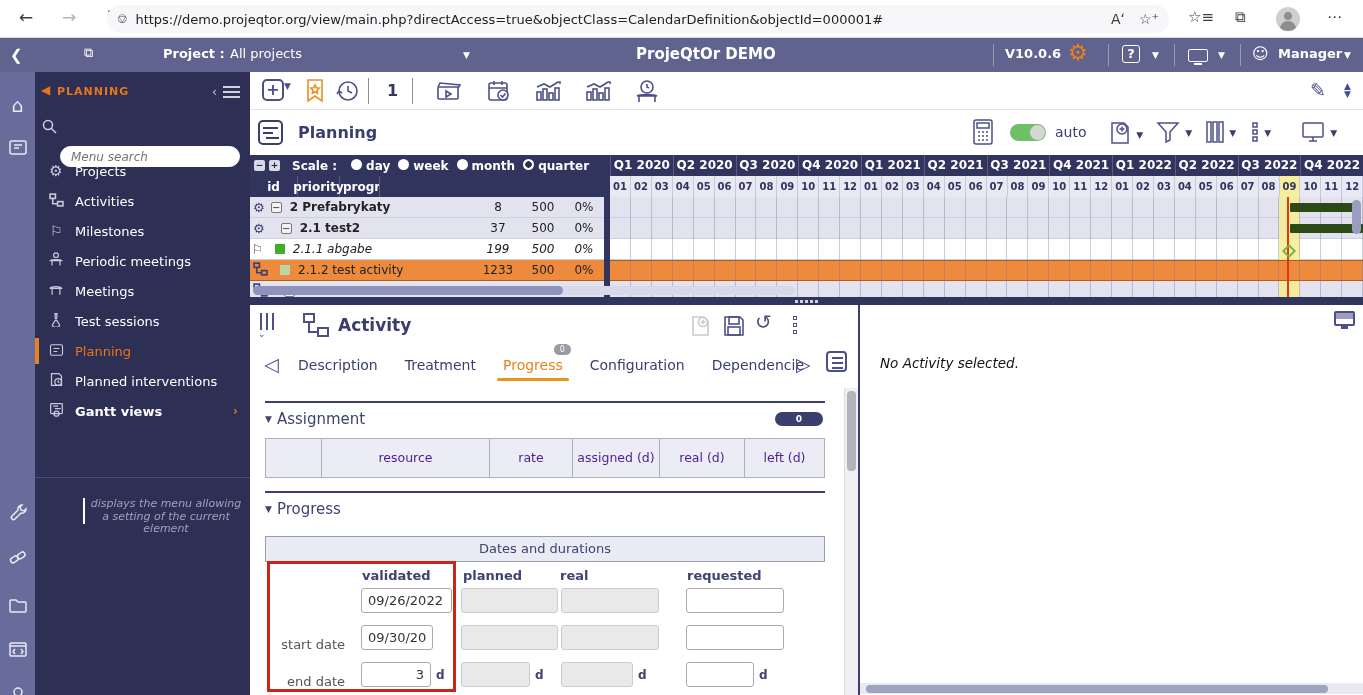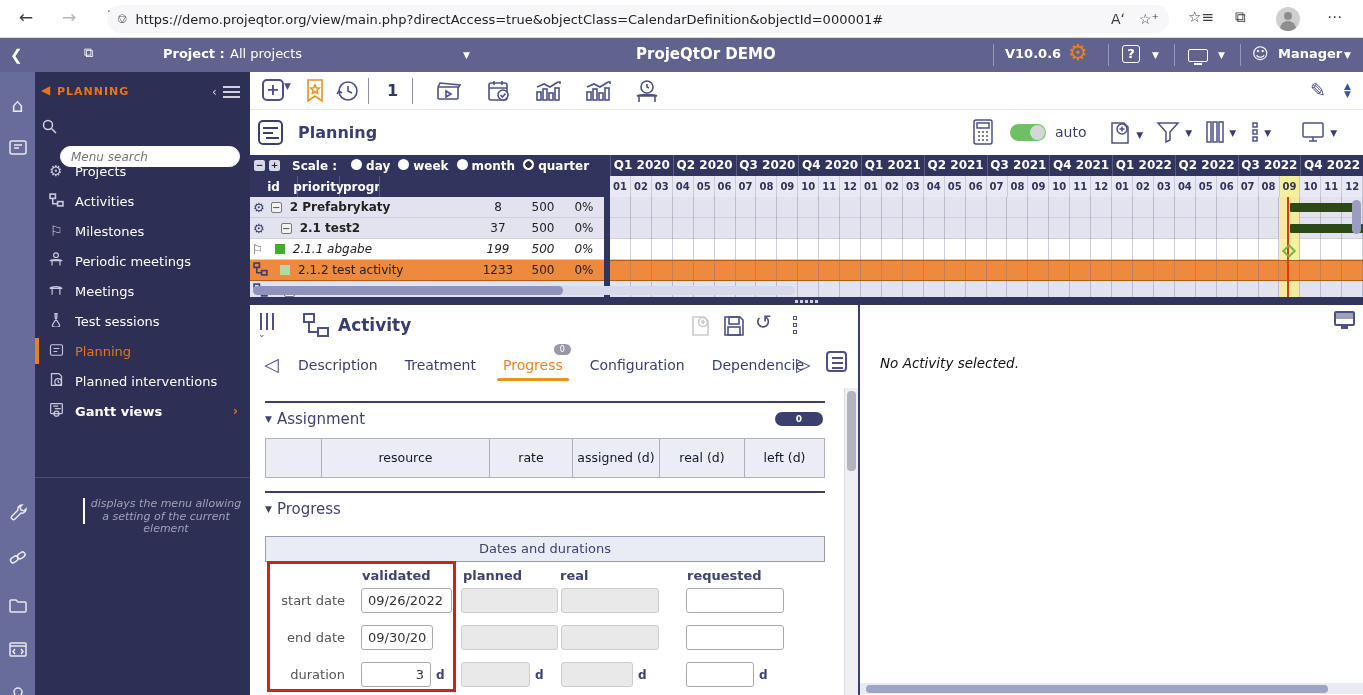--- a/index.html
+++ b/index.html
@@ -162,26 +162,26 @@
   .tab.active::after { content:""; position:absolute; left:-6px; right:-6px; bottom:-8px; height:3px; background:#e8941e; border-radius:2px; }
   .tab .tbadge { position:absolute; right:-8px; top:-13px; background:#9a9aa5; color:#fff; font-size:8px; border-radius:7px; padding:1px 6px; }
   #tab-list-icon { position:absolute; left:576px; top:8px; width:21px; height:21px; border:2px solid #4c5086; border-radius:4px; }
   #tab-list-icon i { position:absolute; left:4px; height:1.5px; width:11px; background:#4c5086; }
 
   .rule { position:absolute; left:15px; width:560px; height:2px; background:#3b3f6d; }
   .sec-title { position:absolute; left:15px; font-size:15px; color:#3f436f; }
   .sec-title .tri { font-size:9px; vertical-align:2px; margin-right:5px; }
   #assign-badge { position:absolute; left:525px; top:107px; width:48px; height:14px; background:#3b3f6d; border-radius:8px; color:#fff; font-size:9px; font-weight:bold; text-align:center; line-height:14px; }
   #assign-table { position:absolute; left:15px; top:133px; display:flex; }
-  #assign-table .ath { border:1px solid #b0b0bc; border-left:none; background:#ececf4; color:#0f172a; font-size:12.5px; display:flex; align-items:center; justify-content:center; text-align:center; height:40px; line-height:1.1; }
+  #assign-table .ath { border:1px solid #b0b0bc; border-left:none; background:#ececf4; color:#4c1d95; font-size:12.5px; display:flex; align-items:center; justify-content:center; text-align:center; height:40px; line-height:1.1; }
   #assign-table .ath:first-child { border-left:1px solid #b0b0bc; }
 
   #dates-bar { position:absolute; left:15px; top:231px; width:560px; height:26px; background:#e9ebf5; border:1px solid #9b9bae; color:#3f436f; font-size:13px; text-align:center; line-height:24px; }
   .dcol-h { position:absolute; top:263px; font-weight:bold; font-size:13px; color:#3f436f; }
-  .drow-label { position:absolute; width:90px; left:5px; text-align:right; font-size:13px; color:#555; }
+  .drow-label { position:absolute; width:90px; left:5px; text-align:right; font-size:13px; color:#555;margin-top:44px; }
   .dinput { position:absolute; height:25px; border:1px solid #aaa; border-radius:3px; font-size:13px; color:#333; font-family:"DejaVu Sans",sans-serif; padding:0 6px; background:#fff; }
   .dinput:disabled { background:#e9e9e9; border-color:#ccc; }
   .dunit { position:absolute; font-size:12px; font-weight:bold; color:#3f436f; }
   #red-box { position:absolute; left:17px; top:256px; width:189px; height:131px; border:3px solid #cc2418; z-index:10; pointer-events:none; }
   #act-vscroll-track { position:absolute; left:594px; top:83px; width:14px; height:307px; background:#f0f0f4; border-left:1px solid #ddd; }
   #act-vscroll-thumb { position:absolute; left:2px; top:3px; width:9px; height:80px; background:#b3b3bb; border-radius:4px; }
 
   
   #right-panel { position:absolute; left:858px; top:305px; width:505px; height:390px; background:#fff; border-left:2px solid #3b3f6d; }
   #no-activity-msg { position:absolute; left:20px; top:50px; font-style:italic; font-size:13.5px; color:#111; }

